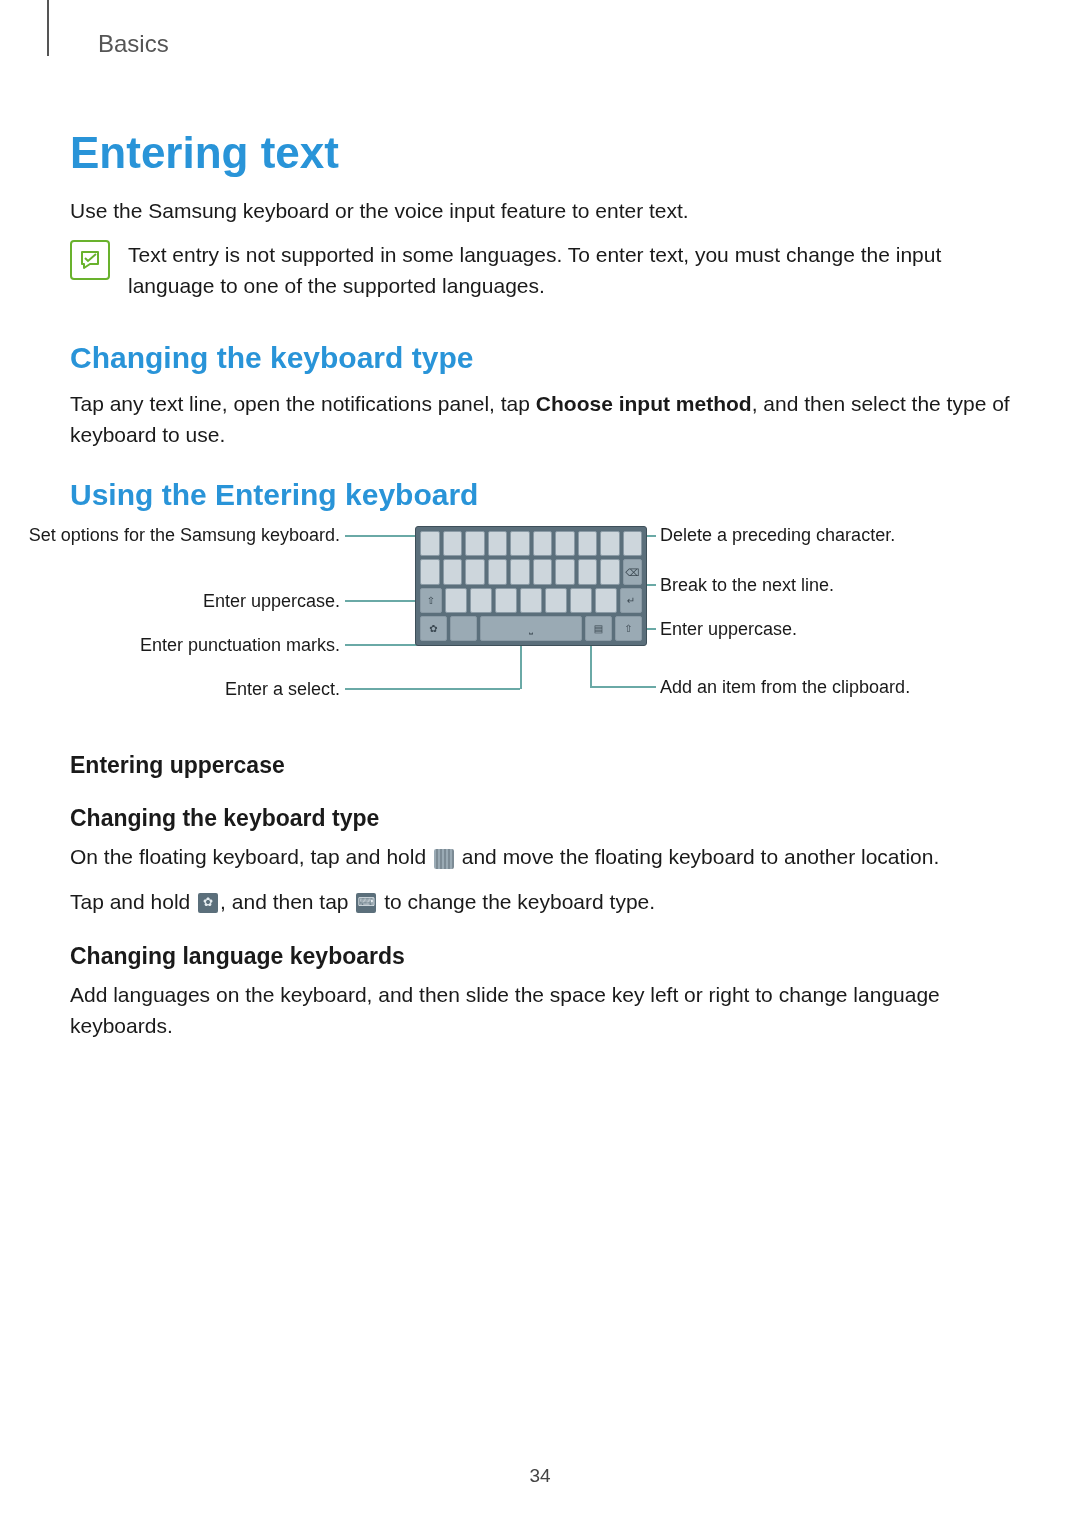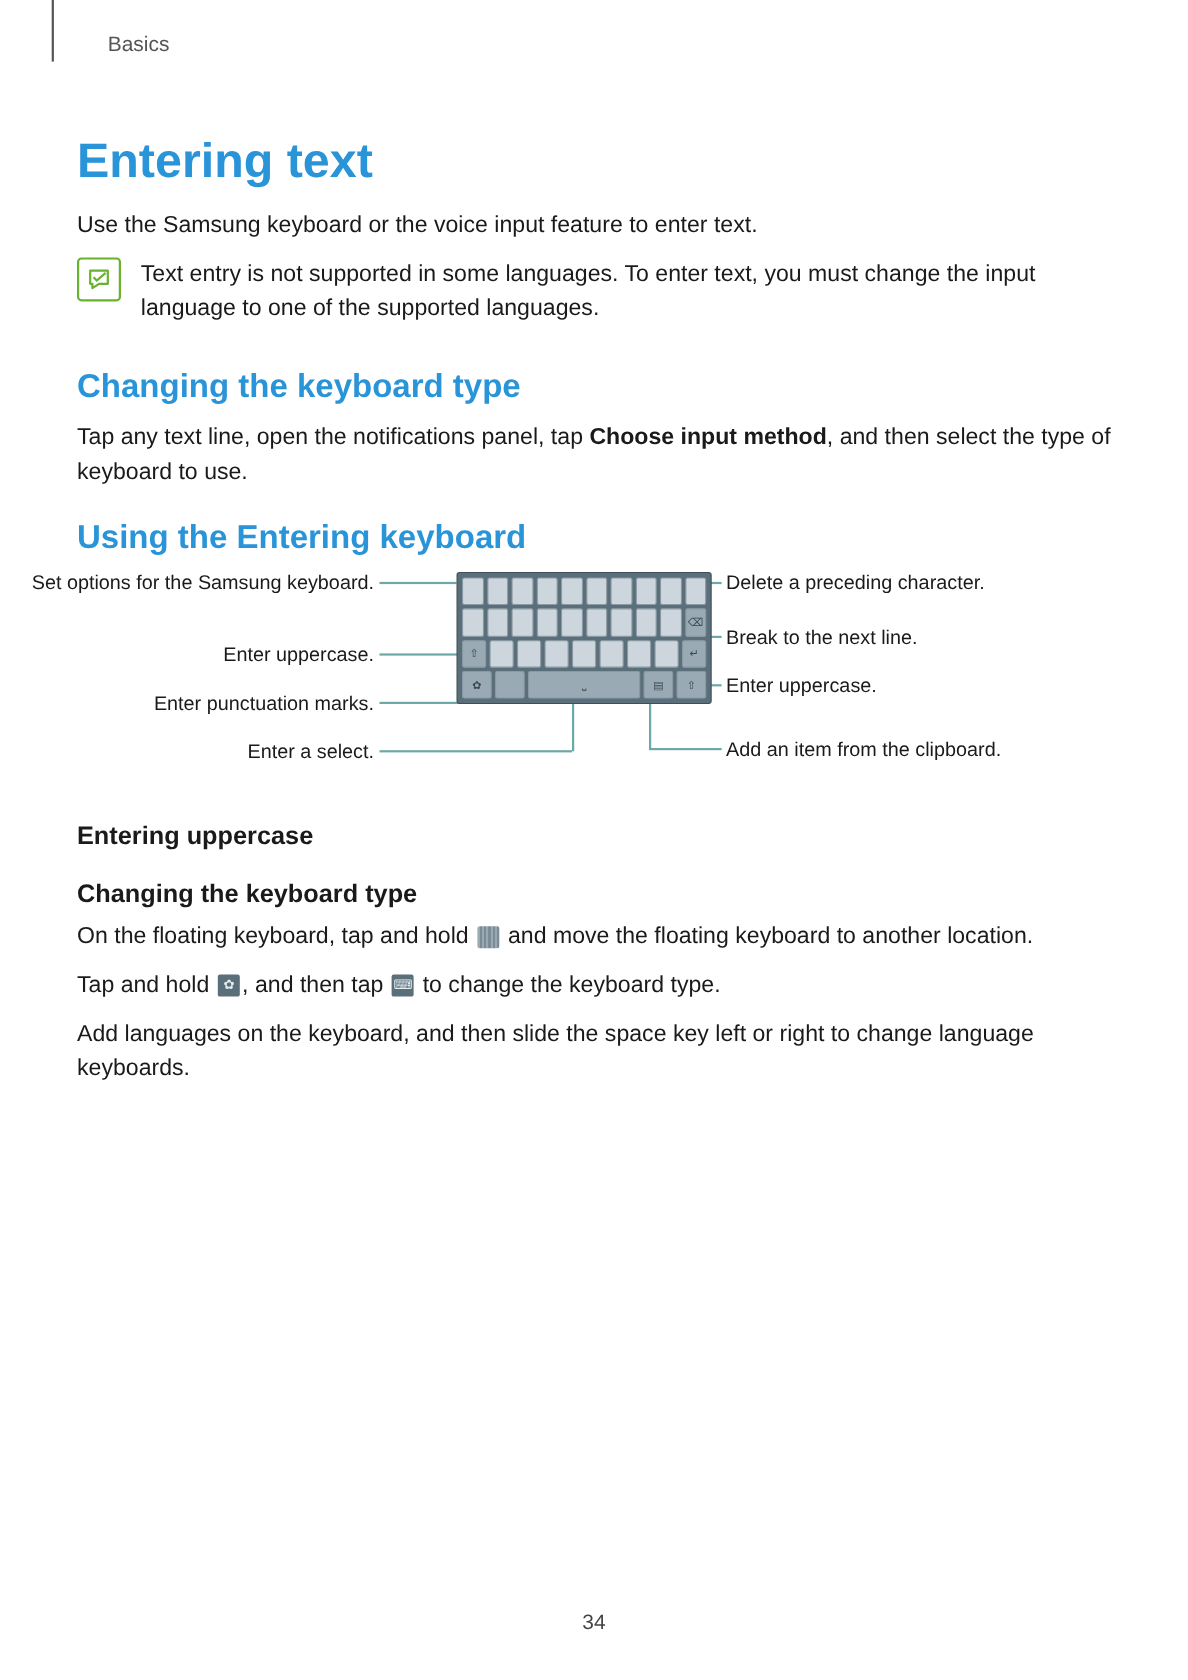--- a/index.html
+++ b/index.html
@@ -16,21 +16,21 @@
     top: 0;
     left: 47px;
     width: 2px;
     height: 56px;
     background: #555;
   }
   .page {
     padding: 30px 70px 0 70px;
   }
   .breadcrumb {
-    font-size: 19px;
+    font-size: 24px;
     color: #555;
     margin-left: 28px;
     margin-bottom: 70px;
   }
   h1.main-title {
     color: #2994d8;
     font-size: 44px;
     font-weight: 700;
     margin-bottom: 18px;
   }
@@ -278,17 +278,18 @@
   <h3 class="subsection">Entering uppercase</h3>
 
   <h3 class="subsection">Changing the keyboard type</h3>
   <p class="body">
     <span>On the floating keyboard, tap and hold </span><span class="inline-icon grab"></span><span> and move the floating keyboard to another location.</span>
   </p>
   <p class="body">
     <span>Tap and hold </span><span class="inline-icon">✿</span><span>, and then tap </span><span class="inline-icon">⌨</span><span> to change the keyboard type.</span>
   </p>
 
+  <h3 class="subsection">Changing language keyboards</h3>
   <p class="body">Add languages on the keyboard, and then slide the space key left or right to change language keyboards.</p>
 
 </div>
 
 <div class="page-num">34</div>
 
 </body></html>

